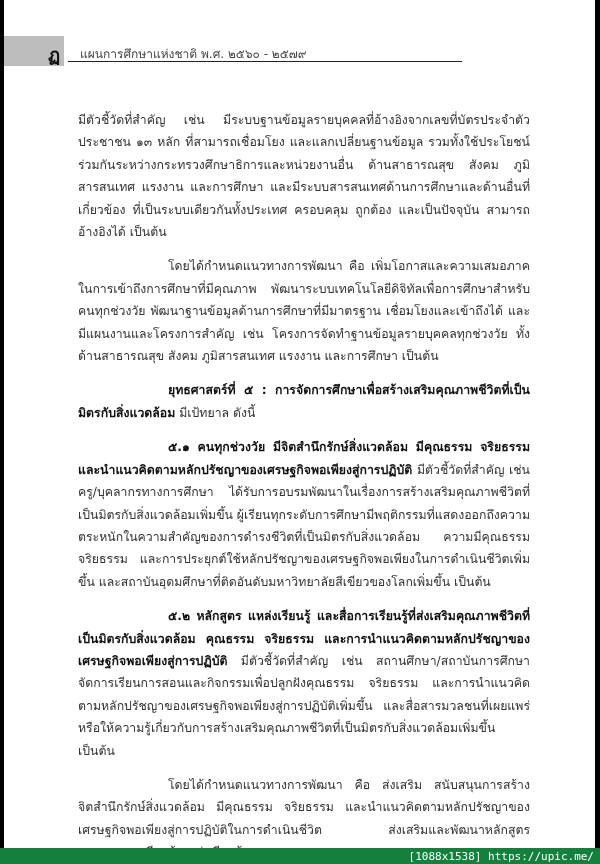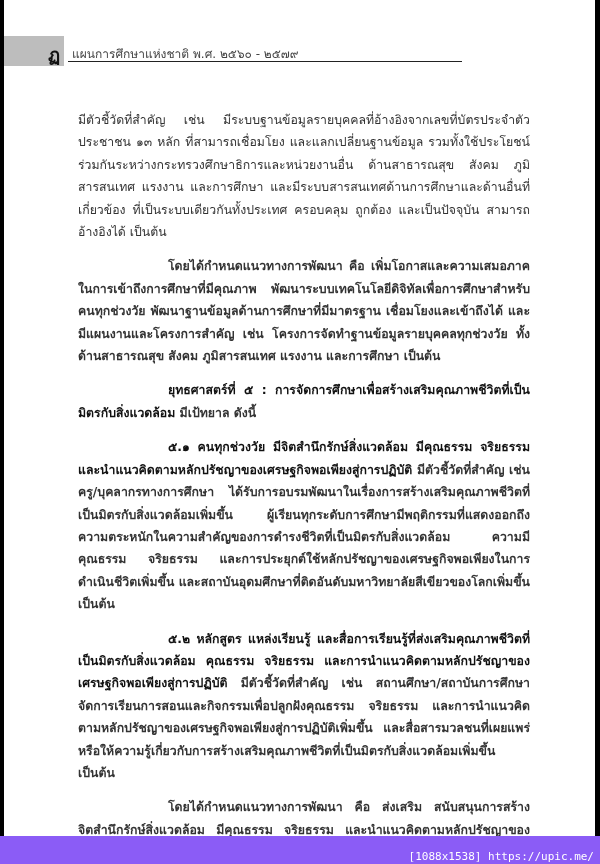--- a/index.html
+++ b/index.html
@@ -1,27 +1,27 @@
 <!DOCTYPE html>
 <html><head>
 <meta charset="utf-8">
 <style>
   html, body { margin:0; padding:0; }
   body { width:600px; height:864px; background:#000; position:relative; overflow:hidden; font-family:"DejaVu Sans", sans-serif; }
   .page { position:absolute; left:4px; top:0; width:591px; height:848px; background:#fff; }
   .header-tab { position:absolute; left:0; top:36px; width:60px; height:30px; background:#bdbdbd; }
   .header-letter { position:absolute; right:4px; top:4px; font-size:18px; font-weight:bold; color:#111; font-family:"DejaVu Serif", serif; }
-  .header-title { position:absolute; left:68px; top:44px; font-size:12px; color:#444; }
+  .header-title { position:absolute; left:76px; top:44px; font-size:12px; color:#444; }
   .header-rule { position:absolute; left:64px; top:61px; width:394px; height:1px; background:#222; }
   .body-text { position:absolute; left:62px; top:97px; width:476px; font-size:12.3px; line-height:22.4px; color:#333; text-align:justify; }
   .body-text p { margin:12px; }
-  .indent { text-indent:90px;font-weight:bold; }
+  .indent { text-indent:90px; }
   .gap { margin-top:6px !important; }
   b { color:#111; }
-  .footer-bar { position:absolute; left:0; bottom:0; width:600px; height:28px; background:#8b5cf6; }
+  .footer-bar { position:absolute; left:0; bottom:0; width:600px; height:16px; background:#15803d; }
   .footer-text { position:absolute; right:6px; bottom:1px; color:#fff; font-size:11px; font-family:"DejaVu Sans Mono", monospace; }
 </style>
 </head>
 <body>
 
 <div class="page">
   <div class="header-tab">
     <span class="header-letter">ฏ</span>
   </div>
   <div class="header-title">แผนการศึกษาแห่งชาติ พ.ศ. ๒๕๖๐ - ๒๕๗๙</div>

